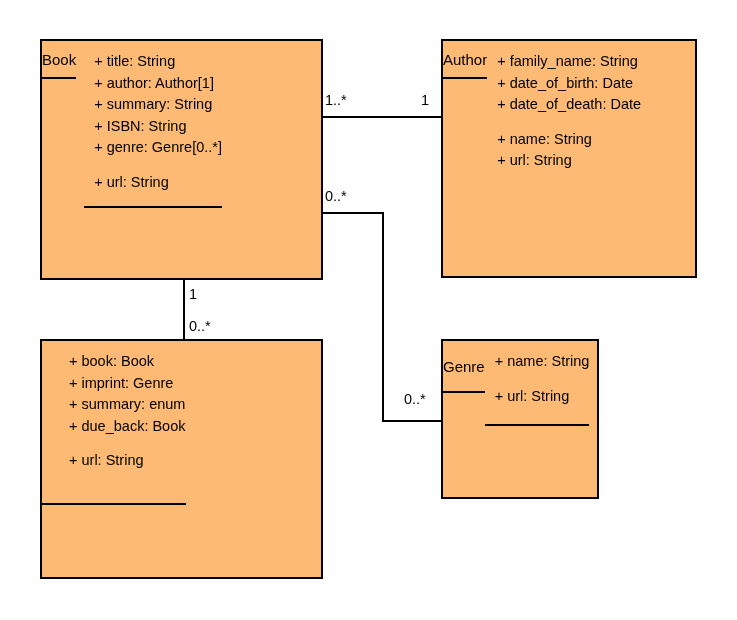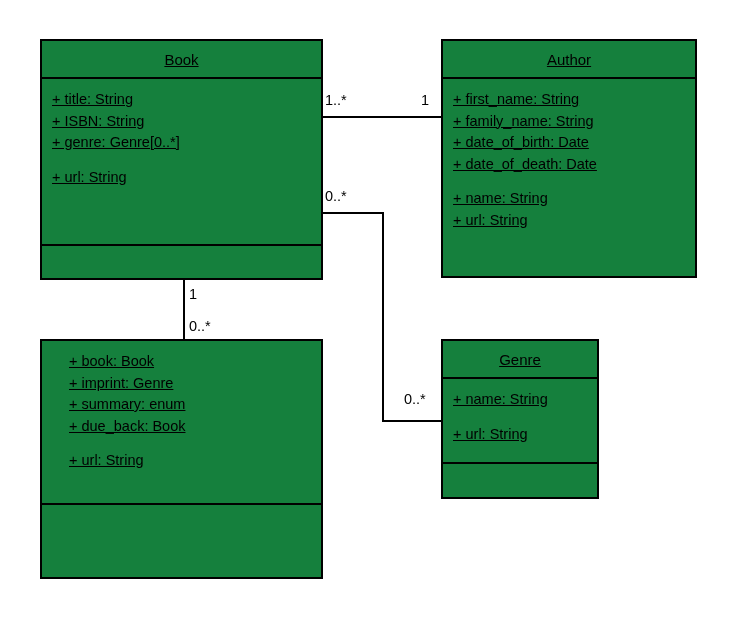--- a/index.html
+++ b/index.html
@@ -12,25 +12,24 @@
     width: 737px;
     height: 620px;
     background: #ffffff;
     font-family: "Liberation Sans", sans-serif;
     overflow: hidden;
   }
   .uml-class {
     position: absolute;
     box-sizing: border-box;
     border: 2px solid #000000;
-    background: #15803d;
+    background: #fdba74;
     display: flex;
-    flex-direction: column;
+    flex-direction: row;
     z-index: 3;
-    text-decoration: underline;
   }
   .class-header {
     box-sizing: border-box;
     text-align: center;
     font-size: 15px;
     color: #000000;
     line-height: 1;
     display: flex;
     align-items: center;
     justify-content: center;
@@ -91,34 +90,35 @@
   <div class="mult" style="left:189px; top:319px;">0..*</div>
 
   <div class="edge edge-h" style="left:322px; top:212px; width:62px;"></div>
   <div class="edge edge-v" style="left:382px; top:212px; height:210px;"></div>
   <div class="edge edge-h" style="left:382px; top:420px; width:61px;"></div>
   <div class="mult" style="left:325px; top:189px;">0..*</div>
   <div class="mult" style="left:404px; top:392px;">0..*</div>
 
   <div class="uml-class" style="left:40px; top:39px; width:283px; height:241px;">
     <div class="class-header" style="height:38px;">Book</div>
-    <div class="class-attrs with-divider" style="height:167px;">
+    <div class="class-attrs with-divider" style="height:167px;margin-left:8px;">
       <div class="attr-line">+ title: String</div>
+      <div class="attr-line">+ author: Author[1]</div>
+      <div class="attr-line">+ summary: String</div>
       <div class="attr-line">+ ISBN: String</div>
       <div class="attr-line">+ genre: Genre[0..*]</div>
       <div class="attr-line spacer"></div>
       <div class="attr-line">+ url: String</div>
     </div>
     <div class="class-methods"></div>
   </div>
 
   <div class="uml-class" style="left:441px; top:39px; width:256px; height:239px;justify-content:space-between;">
     <div class="class-header" style="height:38px;">Author</div>
     <div class="class-attrs">
-      <div class="attr-line">+ first_name: String</div>
       <div class="attr-line">+ family_name: String</div>
       <div class="attr-line">+ date_of_birth: Date</div>
       <div class="attr-line">+ date_of_death: Date</div>
       <div class="attr-line spacer"></div>
       <div class="attr-line">+ name: String</div>
       <div class="attr-line">+ url: String</div>
     </div>
   </div>
 
   <div class="uml-class" style="left:40px; top:339px; width:283px; height:240px;">
@@ -127,21 +127,21 @@
       <div class="attr-line">+ imprint: Genre</div>
       <div class="attr-line">+ summary: enum</div>
       <div class="attr-line">+ due_back: Book</div>
       <div class="attr-line spacer"></div>
       <div class="attr-line">+ url: String</div>
     </div>
     <div class="class-methods"></div>
   </div>
 
   <div class="uml-class" style="left:441px; top:339px; width:158px; height:160px;">
-    <div class="class-header" style="height:38px;">Genre</div>
+    <div class="class-header" style="height:52px;">Genre</div>
     <div class="class-attrs with-divider" style="height:85px;">
       <div class="attr-line">+ name: String</div>
       <div class="attr-line spacer"></div>
       <div class="attr-line">+ url: String</div>
     </div>
     <div class="class-methods"></div>
   </div>
 
 </div>
 

